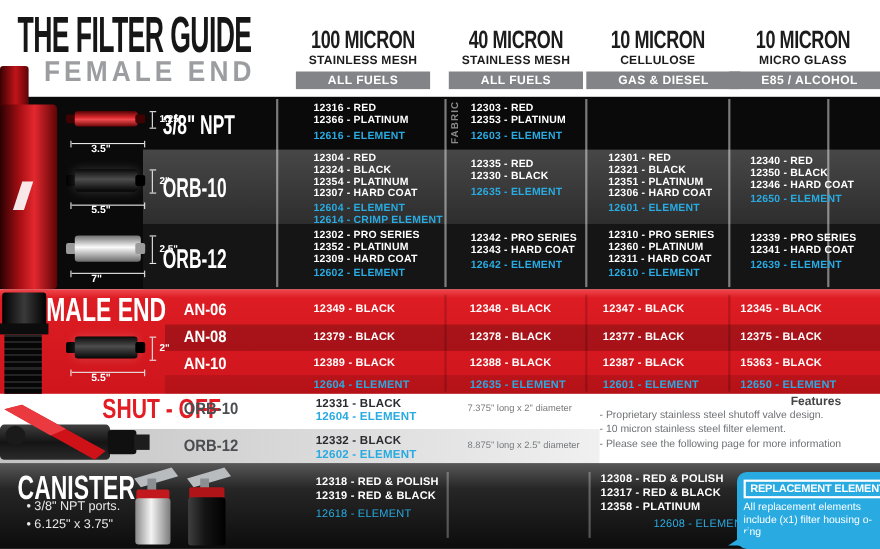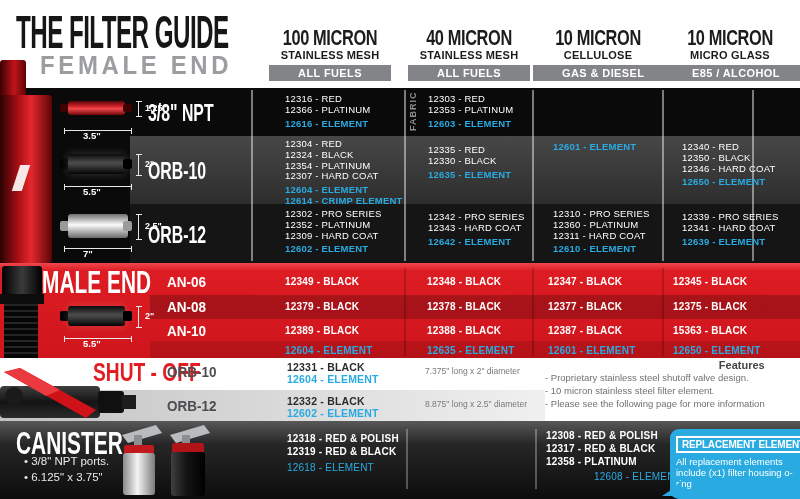--- a/index.html
+++ b/index.html
@@ -27,21 +27,21 @@
   .vline{width:2px;background:rgba(235,235,235,.5);}
   .vline.f{top:90px;height:171px;}
   .vline.m{top:268px;height:88px;background:rgba(0,0,0,.18);}
   .vline.c{top:429px;height:60px;background:rgba(255,255,255,.28);}
 
   .rowlabel{color:#fff;font-weight:bold;font-size:22px;white-space:nowrap;
             transform:scale(.72,1.12);transform-origin:left top;letter-spacing:0;}
 
   .cell{position:absolute;width:145px;}
   .c1{left:285px;} .c2{left:428px;} .c3{left:553px;} .c4{left:682px;}
-  .part{font-size:9.5px;font-weight:normal;color:#fff;line-height:10.8px;letter-spacing:.2px;white-space:nowrap;}
+  .part{font-size:9.5px;font-weight:bold;color:#fff;line-height:10.8px;letter-spacing:.2px;white-space:nowrap;}
   .element{font-size:9.5px;font-weight:bold;color:#29abe2;line-height:10.8px;letter-spacing:.2px;white-space:nowrap;}
   .elements{margin-top:3px;}
   .vnote{left:408px;top:131px;color:#8a8c8e;font-size:9px;font-weight:bold;letter-spacing:1px;
          transform:rotate(-90deg);transform-origin:left top;white-space:nowrap;}
 
   
   .fart{position:absolute;width:100px;height:52px;}
   .fbody{position:absolute;left:11px;top:8px;width:57px;height:20px;border-radius:3px;}
   .ftipL,.ftipR{position:absolute;top:13px;width:9px;height:10px;border-radius:2px;}
   .ftipL{left:3px;} .ftipR{left:66px;}
@@ -216,20 +216,26 @@
   <div class="cell c2" style="top:145px;">
     <div>
         <div class="part">12335 - RED</div>
         <div class="part">12330 - BLACK</div>
       </div>
     <div class="elements">
         <div class="element">12635 - ELEMENT</div>
       </div>
   </div>
   <div class="cell c3" style="top:139px;">
+    <div>
+        <div class="part">12301 - RED</div>
+        <div class="part">12321 - BLACK</div>
+        <div class="part">12351 - PLATINUM</div>
+        <div class="part">12306 - HARD COAT</div>
+      </div>
     <div class="elements">
         <div class="element">12601 - ELEMENT</div>
       </div>
   </div>
   <div class="cell c4" style="top:142px;">
     <div>
         <div class="part">12340 - RED</div>
         <div class="part">12350 - BLACK</div>
         <div class="part">12346 - HARD COAT</div>
       </div>

